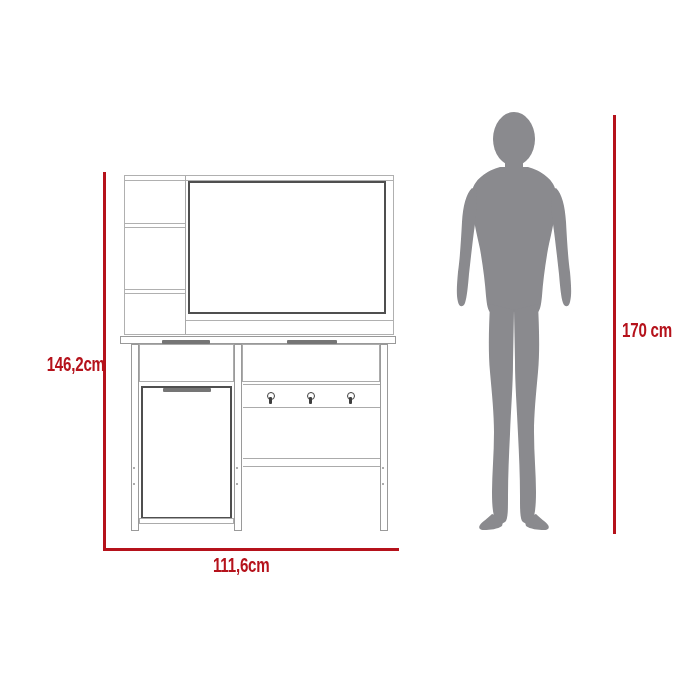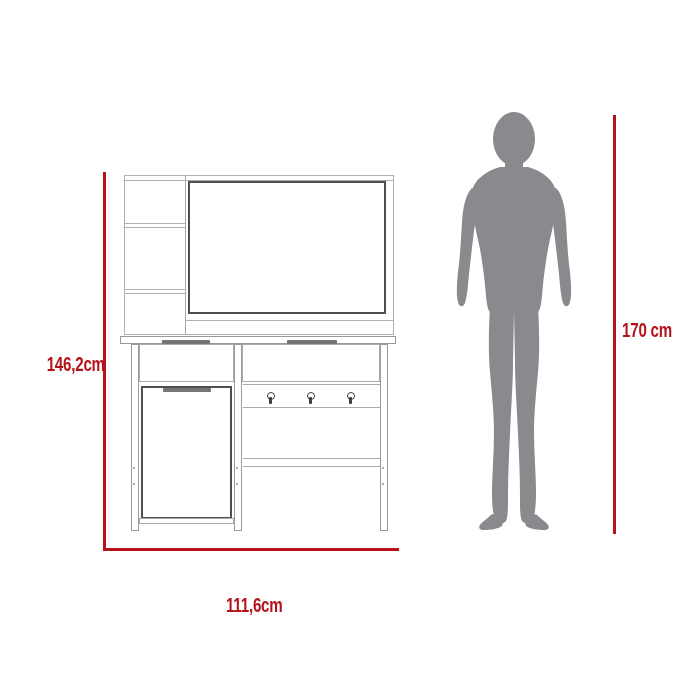--- a/index.html
+++ b/index.html
@@ -108,20 +108,20 @@
     </g>
   </svg>
 
   <div class="abs dim" style="left:103px;top:172px;width:3px;height:379px;"></div>
   <div class="abs dim" style="left:103px;top:548px;width:296px;height:3px;"></div>
   <div class="abs dim" style="left:613px;top:115px;width:3px;height:419px;"></div>
 
   <div class="abs dim-label" style="left:24px;top:353px;width:74px;text-align:right;">
     <span class="cond cond-r">146,2cm</span>
   </div>
-  <div class="abs dim-label" style="left:190px;top:554px;width:128px;text-align:center;margin-top:40px;">
+  <div class="abs dim-label" style="left:177px;top:554px;width:128px;text-align:center;">
     <span class="cond">111,6cm</span>
   </div>
   <div class="abs dim-label" style="left:622px;top:319px;width:80px;text-align:left;">
     <span class="cond cond-l">170 cm</span>
   </div>
 
 </div>
 
 </body></html>

